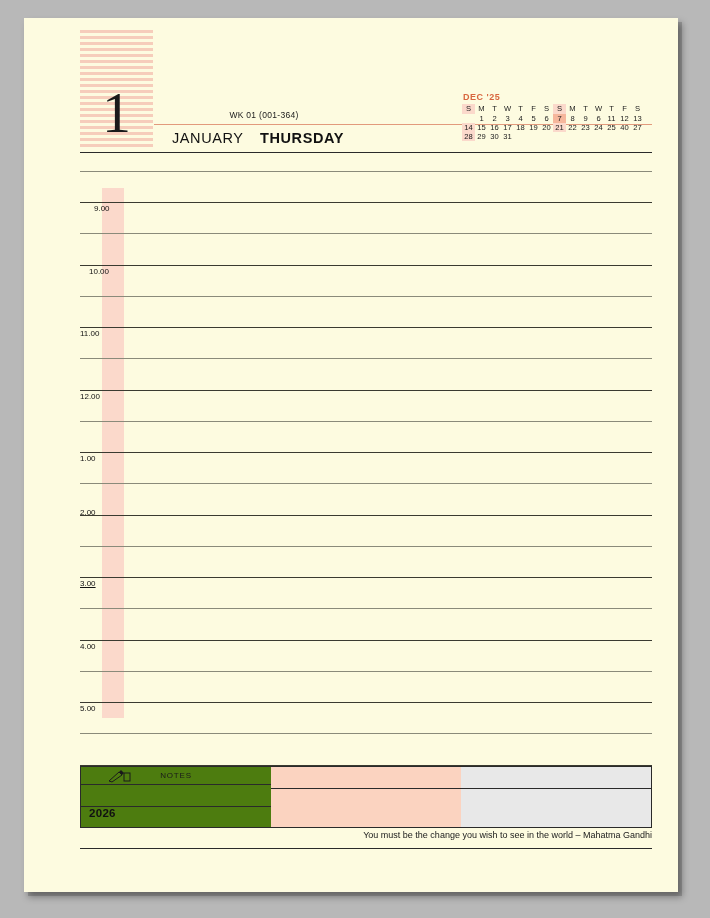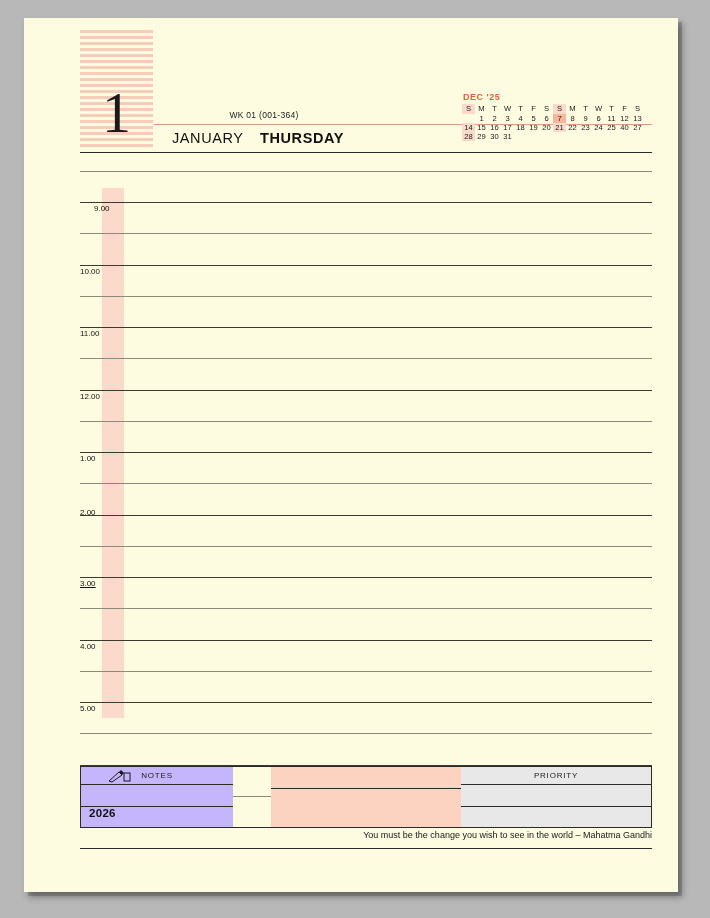--- a/index.html
+++ b/index.html
@@ -206,21 +206,21 @@
     width: 572px;
     height: 62px;
     border: 1px solid #2a2a2a;
     box-sizing: border-box;
   }
   .fcol {
     position: absolute;
     top: 0;
     height: 60px;
   }
-  .fcol.notes { left: 0; width: 152px; background: #c4b5fd; }
+  .fcol.notes { left: 0; width: 190px; background: #4d7c0f; }
   .fcol.appts { left: 190px; width: 190px; background: #fbd3c0; }
   .fcol.prio  { left: 380px; width: 190px; background: #e8e8e8; }
   .fcol-head {
     height: 18px;
     line-height: 18px;
     text-align: center;
     font-size: 8px;
     letter-spacing: 0.8px;
     color: #1a1a1a;
     border-bottom: 1px solid #2a2a2a;
@@ -361,21 +361,21 @@
     </div>
   </div>
 
   <div class="agenda">
     <div class="time-col-band"></div>
     <div id="agenda-lines">
         <div class="agenda-line major" style="top: 44px;"></div>
         <div class="time-label" style="top: 46px; padding-left: 14px;">9.00</div>
         <div class="agenda-line" style="top: 75.25px;"></div>
         <div class="agenda-line major" style="top: 106.5px;"></div>
-        <div class="time-label" style="top: 108.5px;">10.00</div>
+        <div class="time-label" style="top: 108.5px; margin-left: 9px;">10.00</div>
         <div class="agenda-line" style="top: 137.75px;"></div>
         <div class="agenda-line major" style="top: 169px;"></div>
         <div class="time-label" style="top: 171px;">11.00</div>
         <div class="agenda-line" style="top: 200.25px;"></div>
         <div class="agenda-line major" style="top: 231.5px;"></div>
         <div class="time-label" style="top: 233.5px;">12.00</div>
         <div class="agenda-line" style="top: 262.75px;"></div>
         <div class="agenda-line major" style="top: 294px;"></div>
         <div class="time-label" style="top: 296px;">1.00</div>
         <div class="agenda-line" style="top: 325.25px;"></div>
@@ -412,21 +412,20 @@
         <div class="fcol-mid"></div>
         <div class="fcol-bot"></div>
       </div>
 
       <div class="fcol appts">
         <div class="fcol-mid"></div>
         <div class="fcol-bot"></div>
       </div>
 
       <div class="fcol prio">
-        <div class="fcol-head">PRIORITY</div>
         <div class="fcol-mid"></div>
         <div class="fcol-bot"></div>
       </div>
 
       <div class="year-label">2026</div>
     </div>
 
     <div class="quote">You must be the change you wish to see in the world – Mahatma Gandhi</div>
     <div class="quote-rule"></div>
   </div>

